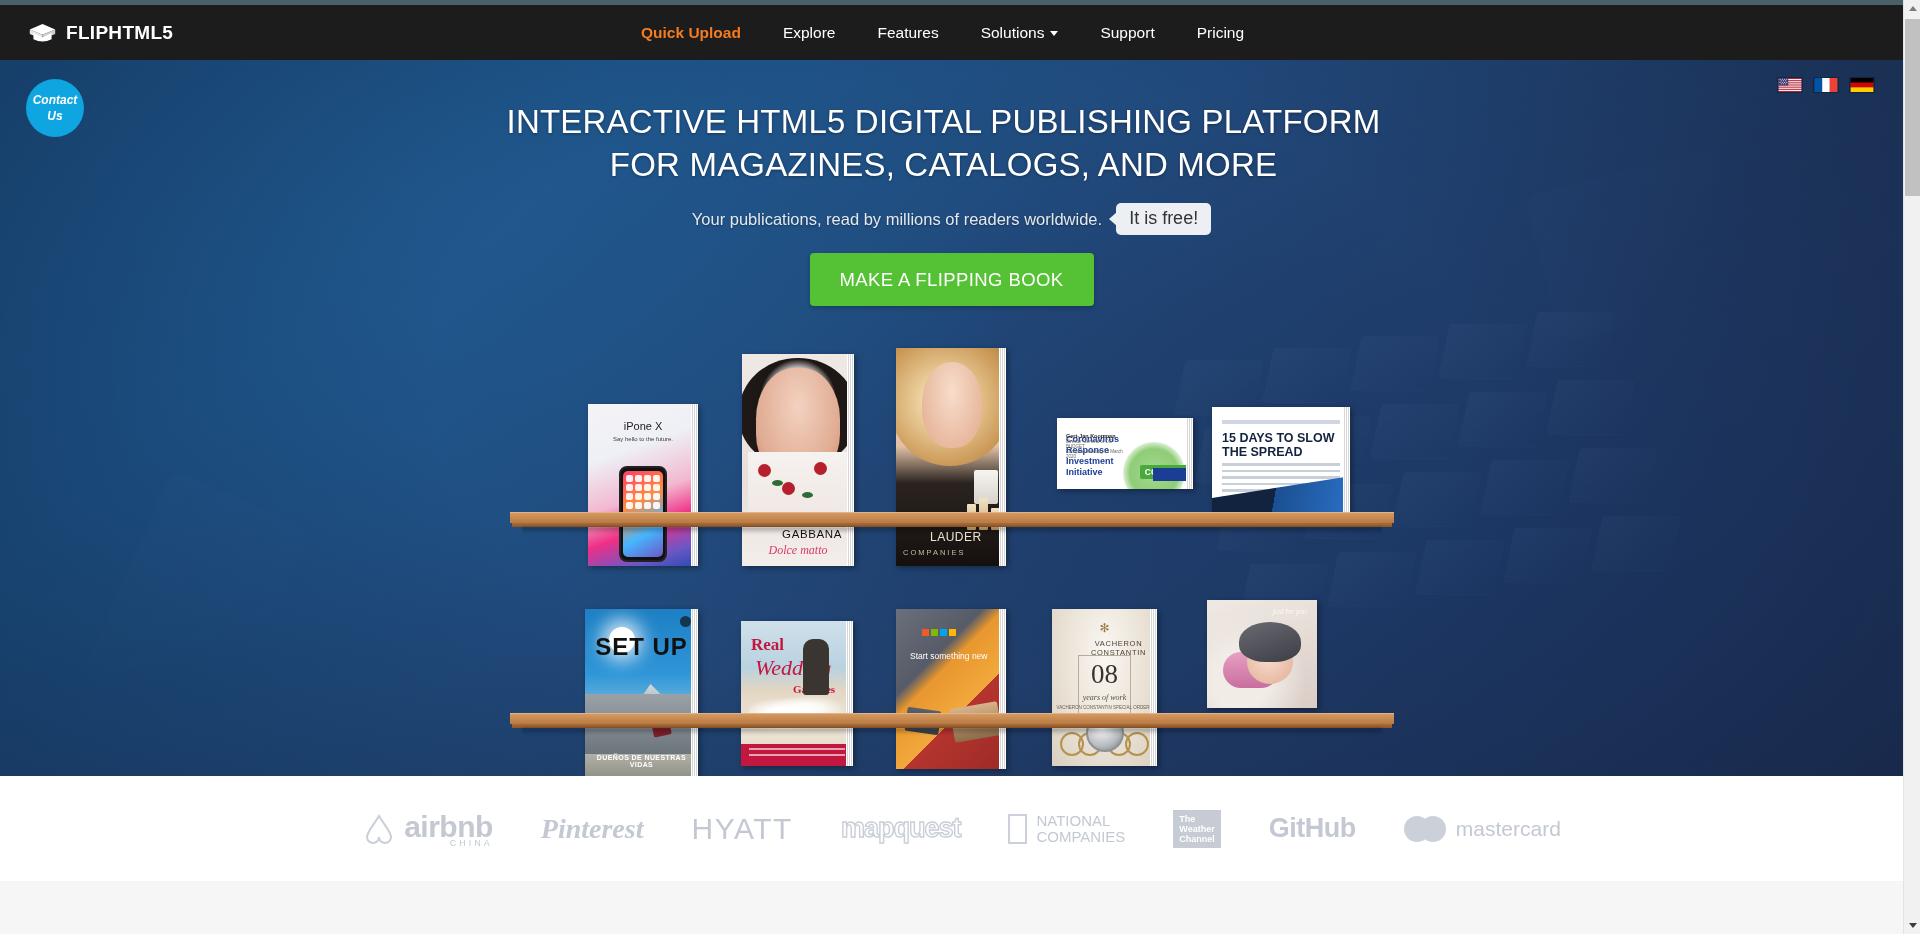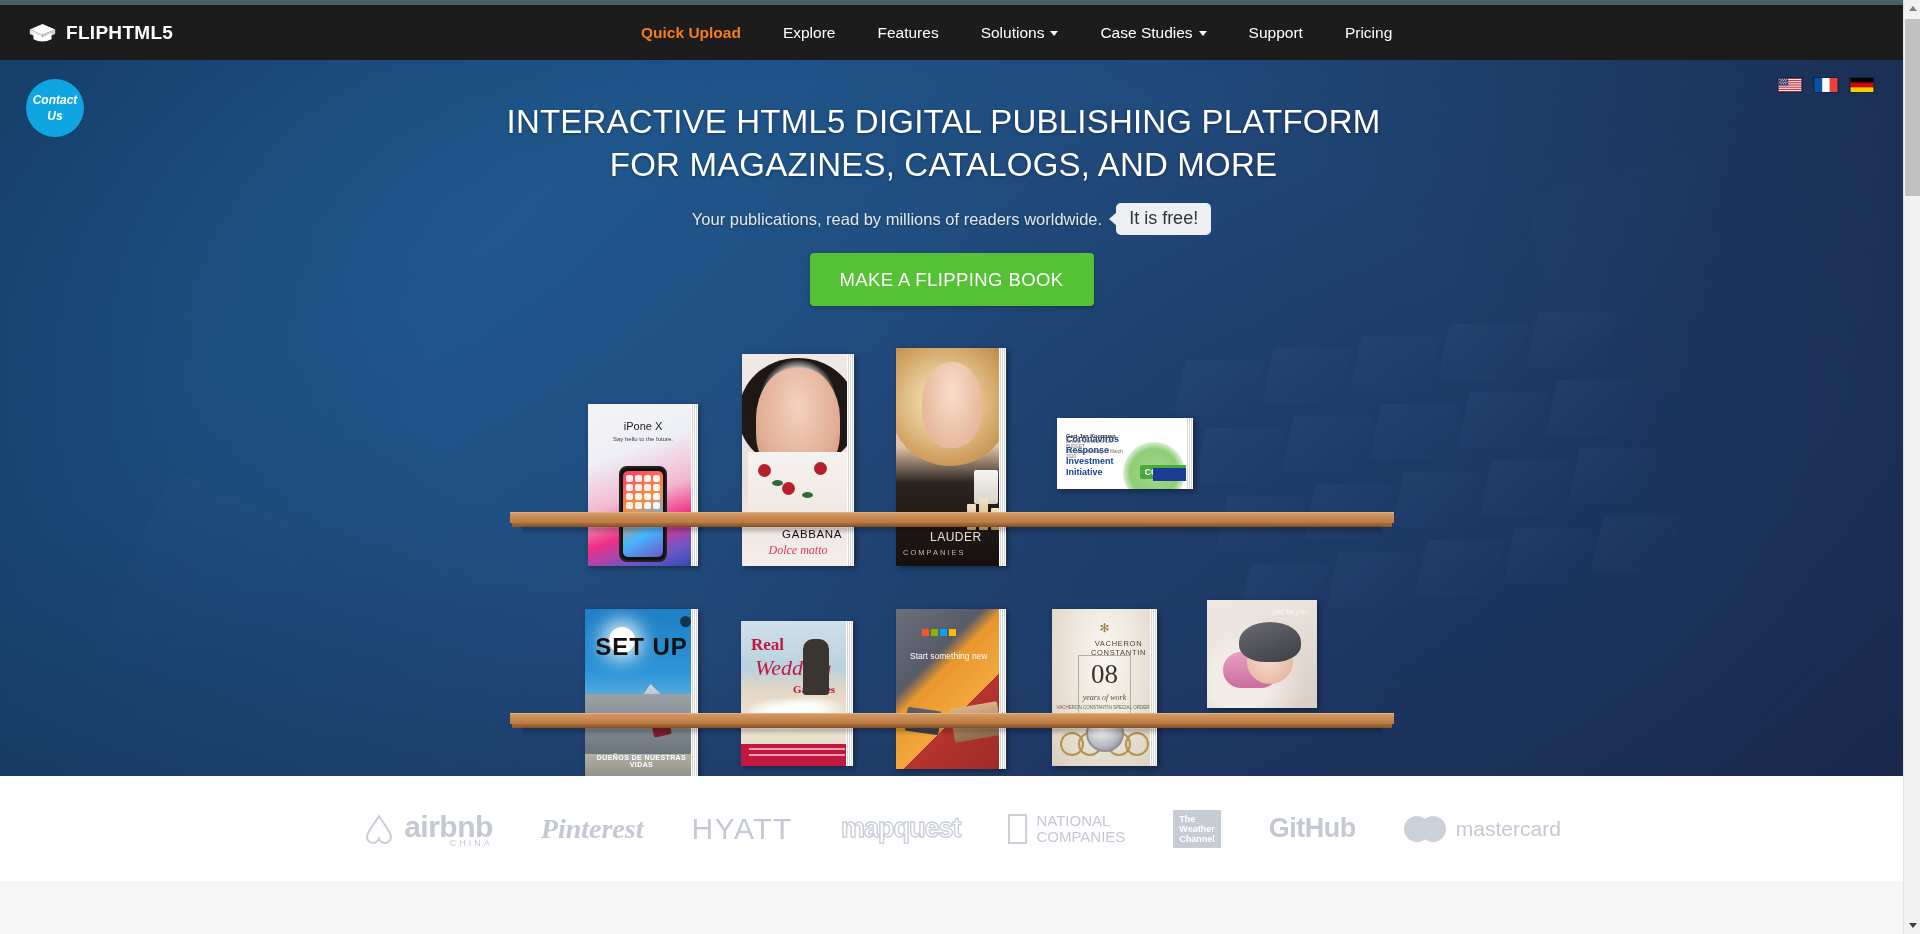--- a/index.html
+++ b/index.html
@@ -390,24 +390,20 @@
         <span>Quick Upload</span>
       </a>
       <a class="nav-link" href="#">
         <span>Explore</span>
       </a>
       <a class="nav-link" href="#">
         <span>Features</span>
       </a>
       <a class="nav-link" href="#">
         <span>Solutions</span>
-        <i class="caret"></i>
-      </a>
-      <a class="nav-link" href="#">
-        <span>Case Studies</span>
         <i class="caret"></i>
       </a>
       <a class="nav-link" href="#">
         <span>Support</span>
       </a>
       <a class="nav-link" href="#">
         <span>Pricing</span>
       </a>
     </nav>
 
@@ -568,20 +564,36 @@
         <div class="meta">
           <b>Gert-Jan Koopman</b>
           <span>Director-General of DG BUDGET</span>
           <span>European meeting 13 March 2020</span>
         </div>
         <div class="eu"></div>
       </div>
       <div class="pages"></div>
     </div>
 
+    <div class="book b5" style="left:1212px;top:347px;width:138px;height:107px;">
+      <div class="cover">
+        <div class="kicker"></div>
+        <div class="t">15 DAYS TO SLOW THE SPREAD</div>
+        <div class="lines">
+          <i></i>
+            <i></i>
+            <i></i>
+            <i></i>
+            <i></i>
+            <i></i>
+        </div>
+        <div class="wedge"></div>
+      </div>
+      <div class="pages"></div>
+    </div>
 
     <div class="shelf shelf-1">
       <div class="plank"></div>
       <div class="edge"></div>
       <div class="sh"></div>
     </div>
 
     <div class="book b6" style="left:585px;top:549px;width:113px;height:171px;">
       <div class="cover">
         <div class="sun"></div>

